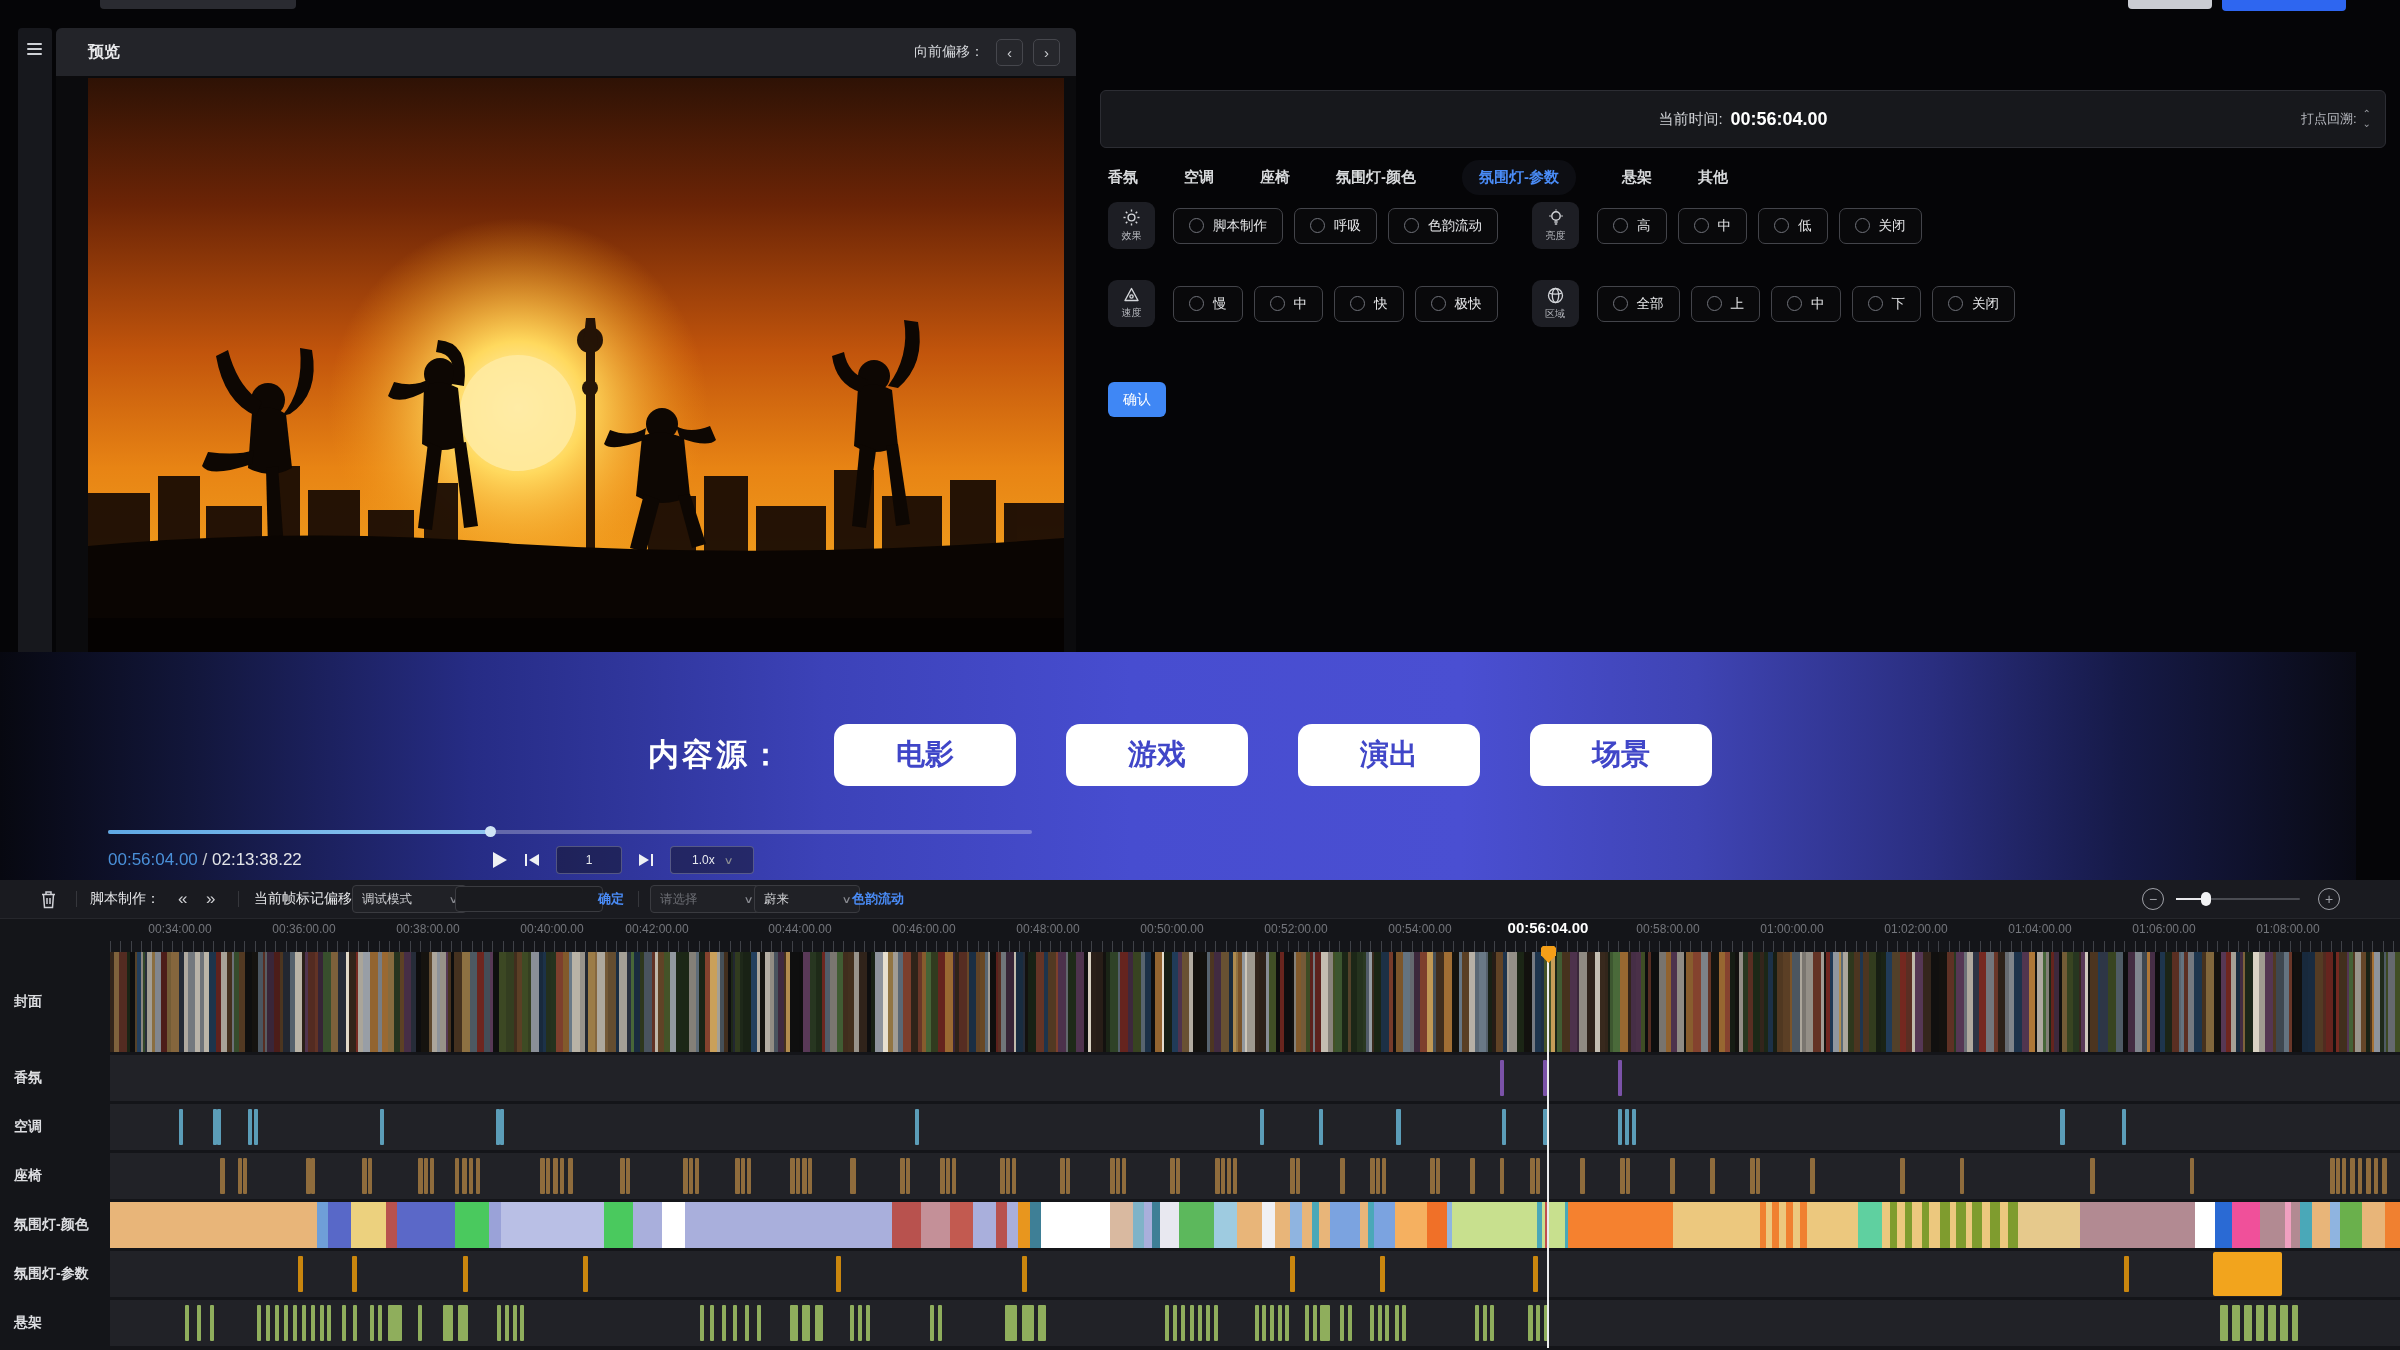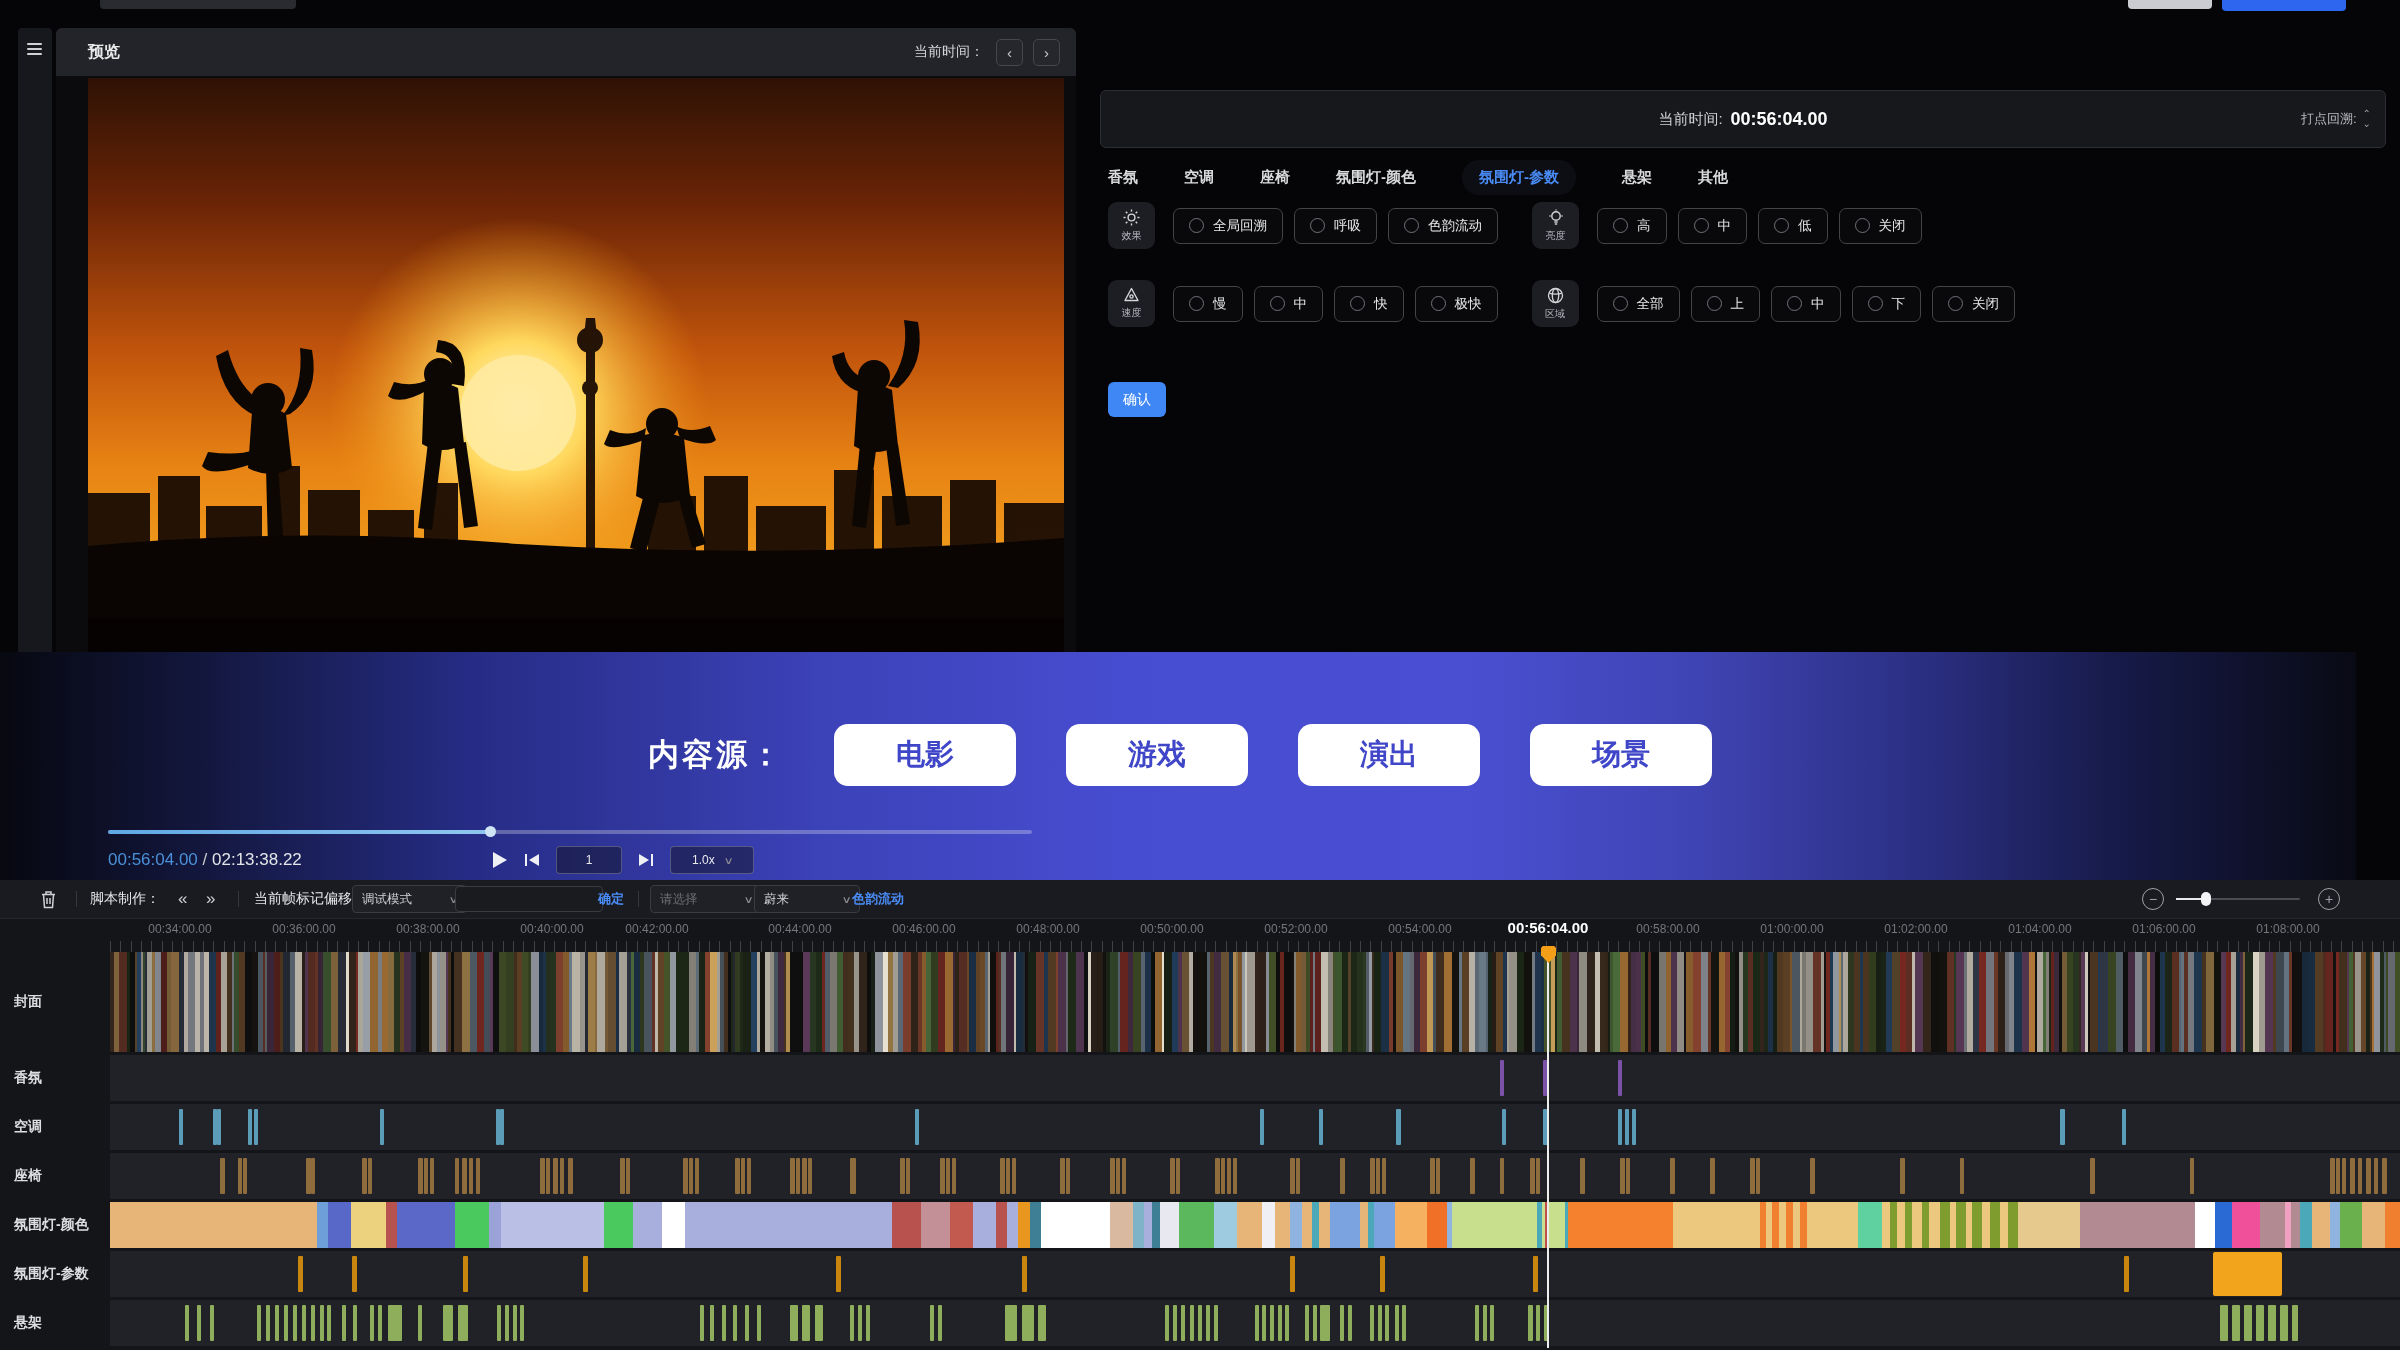--- a/index.html
+++ b/index.html
@@ -114,21 +114,21 @@
       <span></span>
         <span></span>
         <span></span>
     </div>
   </div>
 
   <div class="abs panel" style="left:56px;top:28px;width:1020px;height:852px;">
     <div class="panel-header">
       <span class="panel-title" style="margin-left:32px;">预览</span>
       <span style="flex:1"></span>
-      <span style="font-size:14px;color:#d3d5d9;">当前时间：</span>
+      <span style="font-size:14px;color:#d3d5d9;">向前偏移：</span>
       <span class="sq-btn" style="margin:0 10px 0 12px;">‹</span>
       <span class="sq-btn" style="margin-right:16px;">›</span>
     </div>
     <div class="abs" style="left:0;top:48px;width:1020px;height:804px;background:#0b0b0d;"></div>
   </div>
 
   <div class="abs" style="left:88px;top:78px;width:976px;height:574px;">
     <svg width="976" height="574" viewBox="0 0 976 574">
       <defs>
         <linearGradient id="sky" x1="0" y1="0" x2="0" y2="1">
@@ -248,21 +248,21 @@
                 <path d="M14.2,2.8 L12.7,4.3"></path>
                 <path d="M4.3,12.7 L2.8,14.2"></path>
               </g>
             </svg>
           </div>
           <div class="cap">效果</div>
         </div>
         <div class="opts">
           <div class="opt">
             <div class="radio"></div>
-            <div class="ol">全局回溯</div>
+            <div class="ol">脚本制作</div>
           </div>
           <div class="opt">
             <div class="radio"></div>
             <div class="ol">呼吸</div>
           </div>
           <div class="opt">
             <div class="radio"></div>
             <div class="ol">色韵流动</div>
           </div>
         </div>

